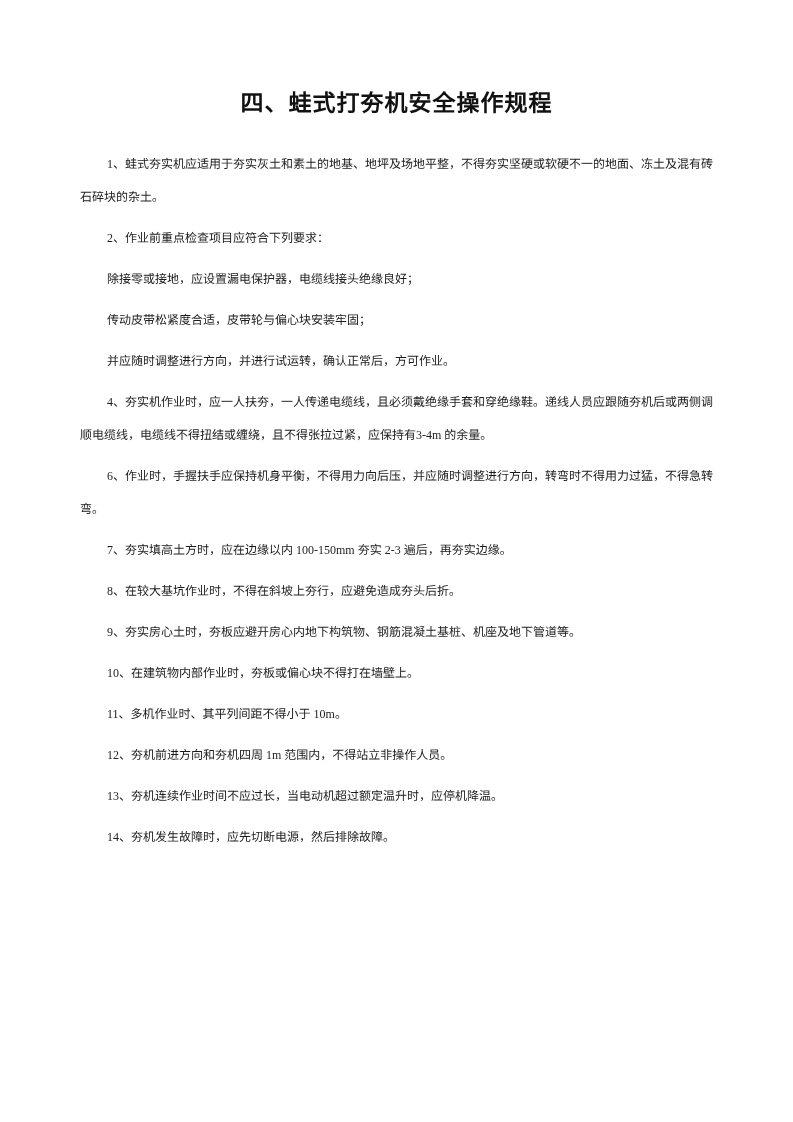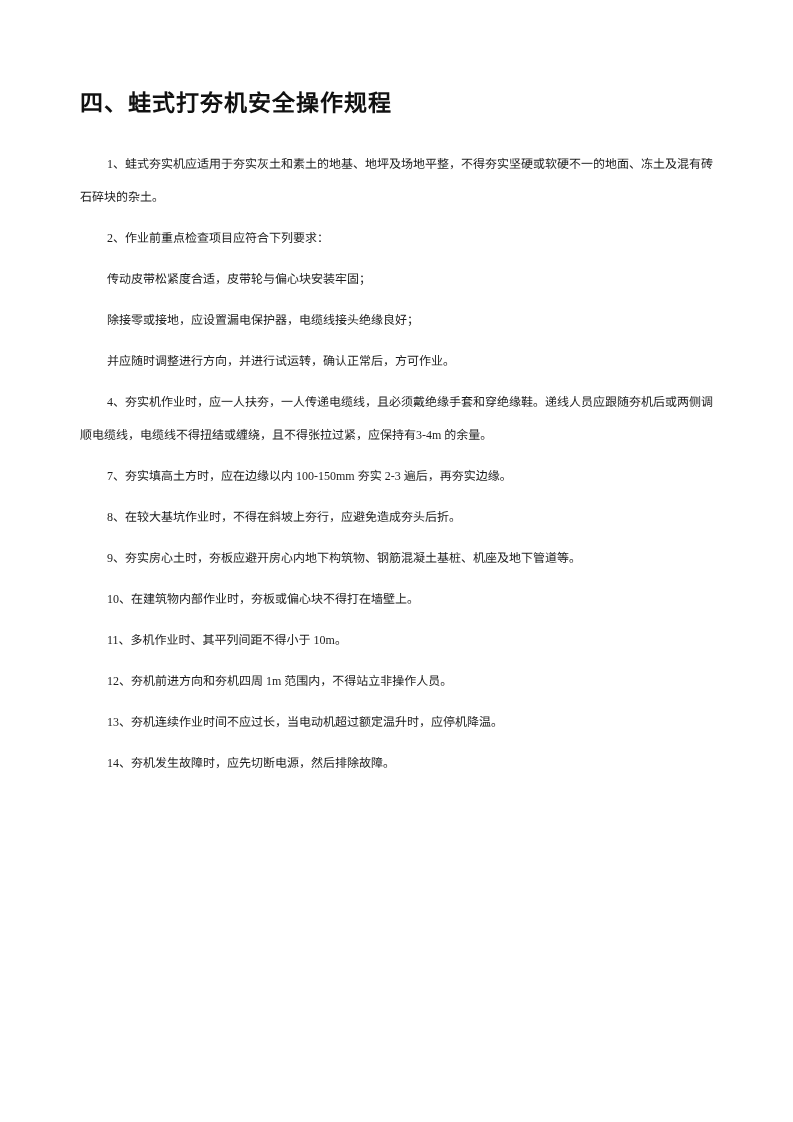--- a/index.html
+++ b/index.html
@@ -18,20 +18,21 @@
     width: 633px;
     margin: 0 auto;
     padding-top: 88px;
     box-sizing: content-box;
   }
   .doc-title {
     font-family: "Liberation Sans", "DejaVu Sans", sans-serif;
     font-weight: bold;
     font-size: 23px;
     line-height: 30px;
+    text-align: center;
     letter-spacing: 1px;
     margin: 0 0 30px 0;
     color: #111111;
   }
   .doc-body p {
     font-size: 12px;
     line-height: 33px;
     text-align: justify;
     text-justify: inter-ideograph;
     text-indent: 27px;
@@ -41,24 +42,25 @@
 </style>
 </head>
 <body>
 
 <div class="page">
   <h1 class="doc-title">四、蛙式打夯机安全操作规程</h1>
 
   <div class="doc-body">
     <p>1、蛙式夯实机应适用于夯实灰土和素土的地基、地坪及场地平整，不得夯实坚硬或软硬不一的地面、冻土及混有砖石碎块的杂土。</p>
     <p>2、作业前重点检查项目应符合下列要求：</p>
+    <p>除接零或接地，应设置漏电保护器，电缆线接头绝缘良好；</p>
     <p>传动皮带松紧度合适，皮带轮与偏心块安装牢固；</p>
-    <p>除接零或接地，应设置漏电保护器，电缆线接头绝缘良好；</p>
     <p>并应随时调整进行方向，并进行试运转，确认正常后，方可作业。</p>
     <p>4、夯实机作业时，应一人扶夯，一人传递电缆线，且必须戴绝缘手套和穿绝缘鞋。递线人员应跟随夯机后或两侧调顺电缆线，电缆线不得扭结或缠绕，且不得张拉过紧，应保持有3-4m 的余量。</p>
+    <p>6、作业时，手握扶手应保持机身平衡，不得用力向后压，并应随时调整进行方向，转弯时不得用力过猛，不得急转弯。</p>
     <p>7、夯实填高土方时，应在边缘以内 100-150mm 夯实 2-3 遍后，再夯实边缘。</p>
     <p>8、在较大基坑作业时，不得在斜坡上夯行，应避免造成夯头后折。</p>
     <p>9、夯实房心土时，夯板应避开房心内地下构筑物、钢筋混凝土基桩、机座及地下管道等。</p>
     <p>10、在建筑物内部作业时，夯板或偏心块不得打在墙壁上。</p>
     <p>11、多机作业时、其平列间距不得小于 10m。</p>
     <p>12、夯机前进方向和夯机四周 1m 范围内，不得站立非操作人员。</p>
     <p>13、夯机连续作业时间不应过长，当电动机超过额定温升时，应停机降温。</p>
     <p>14、夯机发生故障时，应先切断电源，然后排除故障。</p>
   </div>
 </div>

